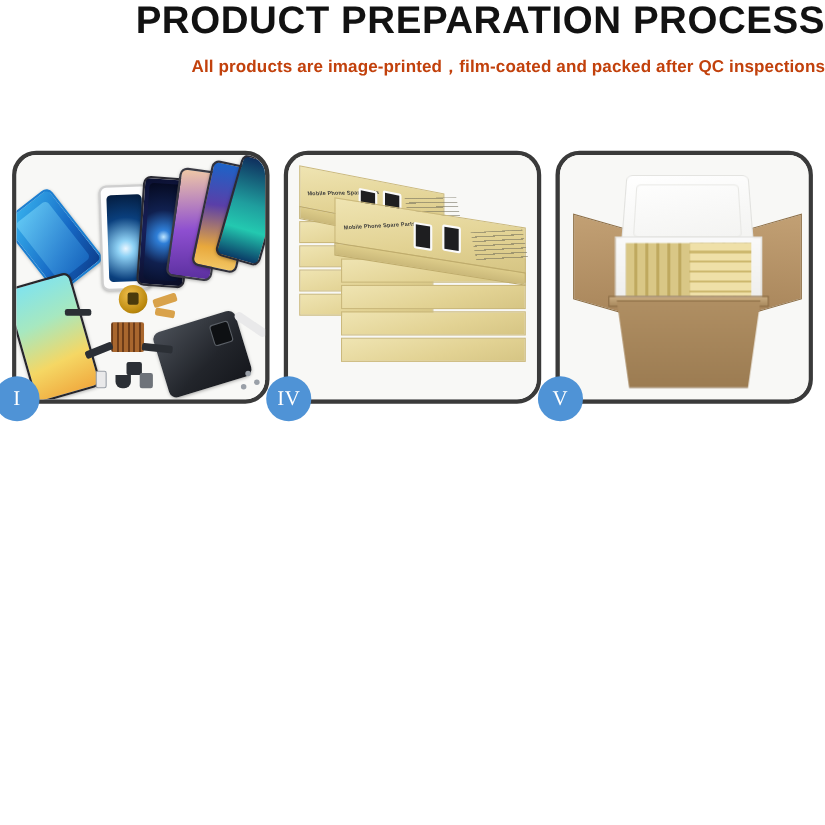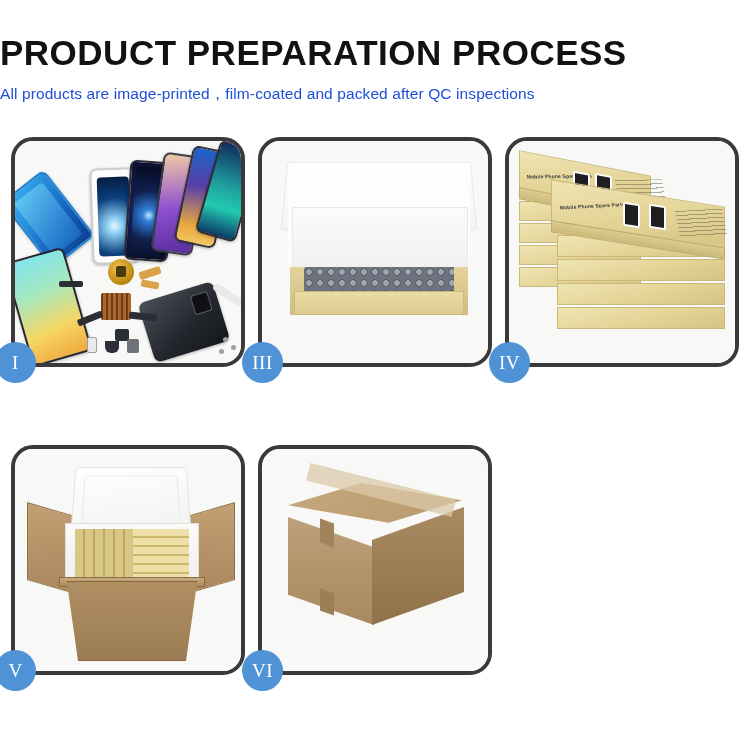--- a/index.html
+++ b/index.html
@@ -4,27 +4,27 @@
 <style>
   * { box-sizing: border-box; margin: 0; padding: 0; }
   html, body {
     width: 750px; height: 750px;
     background: #ffffff;
     font-family: "Liberation Sans", sans-serif;
     overflow: hidden;
   }
   .page { width: 750px; height: 750px; position: relative; }
 
-  .header { width: 100%; text-align: left; padding-top: 34px; }
+  .header { width: 100%; text-align: right; }
   .title {
     font-size: 35px; font-weight: 700; letter-spacing: 0.5px;
     color: #121212; line-height: 1.1; white-space: nowrap;
   }
   .subtitle {
-    font-size: 15.5px; font-weight: 400; color: #1d4ed8;
+    font-size: 15.5px; font-weight: 700; color: #c2410c;
     margin-top: 11px; letter-spacing: 0.1px; white-space: nowrap;
   }
 
   .grid {
     position: absolute; top: 137px; left: 11px;
     width: 728px;
     display: grid;
     grid-template-columns: repeat(3, 234px);
     grid-template-rows: 230px 230px;
     column-gap: 13px; row-gap: 78px;
@@ -238,32 +238,20 @@
         <div class="prt" style="left:112px;top:198px;width:12px;height:14px;background:#6e737a;"></div>
         <div class="prt s" style="left:208px;top:196px;width:5px;height:5px;"></div>
         <div class="prt s" style="left:216px;top:204px;width:5px;height:5px;"></div>
         <div class="prt s" style="left:204px;top:208px;width:5px;height:5px;"></div>
         <div class="prt w" style="left:196px;top:150px;width:34px;height:8px;transform:rotate(34deg);border-radius:4px;"></div>
       </div>
       <div class="badge">I</div>
     </div>
 
 
-    <div class="panel">
-      <div class="panel-inner">
-        <div class="p3-lid-back"></div>
-        <div class="p3-inner-white"></div>
-        <div class="p3-foam"></div>
-        <div class="p3-bubble"></div>
-        <div class="p3-tray-left"></div>
-        <div class="p3-tray-right"></div>
-        <div class="p3-tray-front"></div>
-      </div>
-      <div class="badge">III</div>
-    </div>
 
     <div class="panel">
       <div class="panel-inner">
         <div class="kbox" style="left:10px;top:126px;width:122px;height:20px;">
             <div class="top"></div>
           </div>
         <div class="kbox" style="left:10px;top:104px;width:122px;height:20px;">
             <div class="top"></div>
           </div>
         <div class="kbox" style="left:10px;top:82px;width:122px;height:20px;">
@@ -314,26 +302,15 @@
         <div class="p5-foam-lid"></div>
         <div class="p5-foam-body"></div>
         <div class="p5-cont"></div>
         <div class="p5-cont2"></div>
         <div class="p5-rim"></div>
         <div class="p5-body"></div>
       </div>
       <div class="badge">V</div>
     </div>
 
-    <div class="panel">
-      <div class="panel-inner">
-        <div class="p6-top"></div>
-        <div class="p6-left"></div>
-        <div class="p6-right"></div>
-        <div class="p6-tape"></div>
-        <div class="p6-seam1"></div>
-        <div class="p6-seam2"></div>
-      </div>
-      <div class="badge">VI</div>
-    </div>
 
   </div>
 </div>
 
 </body></html>

